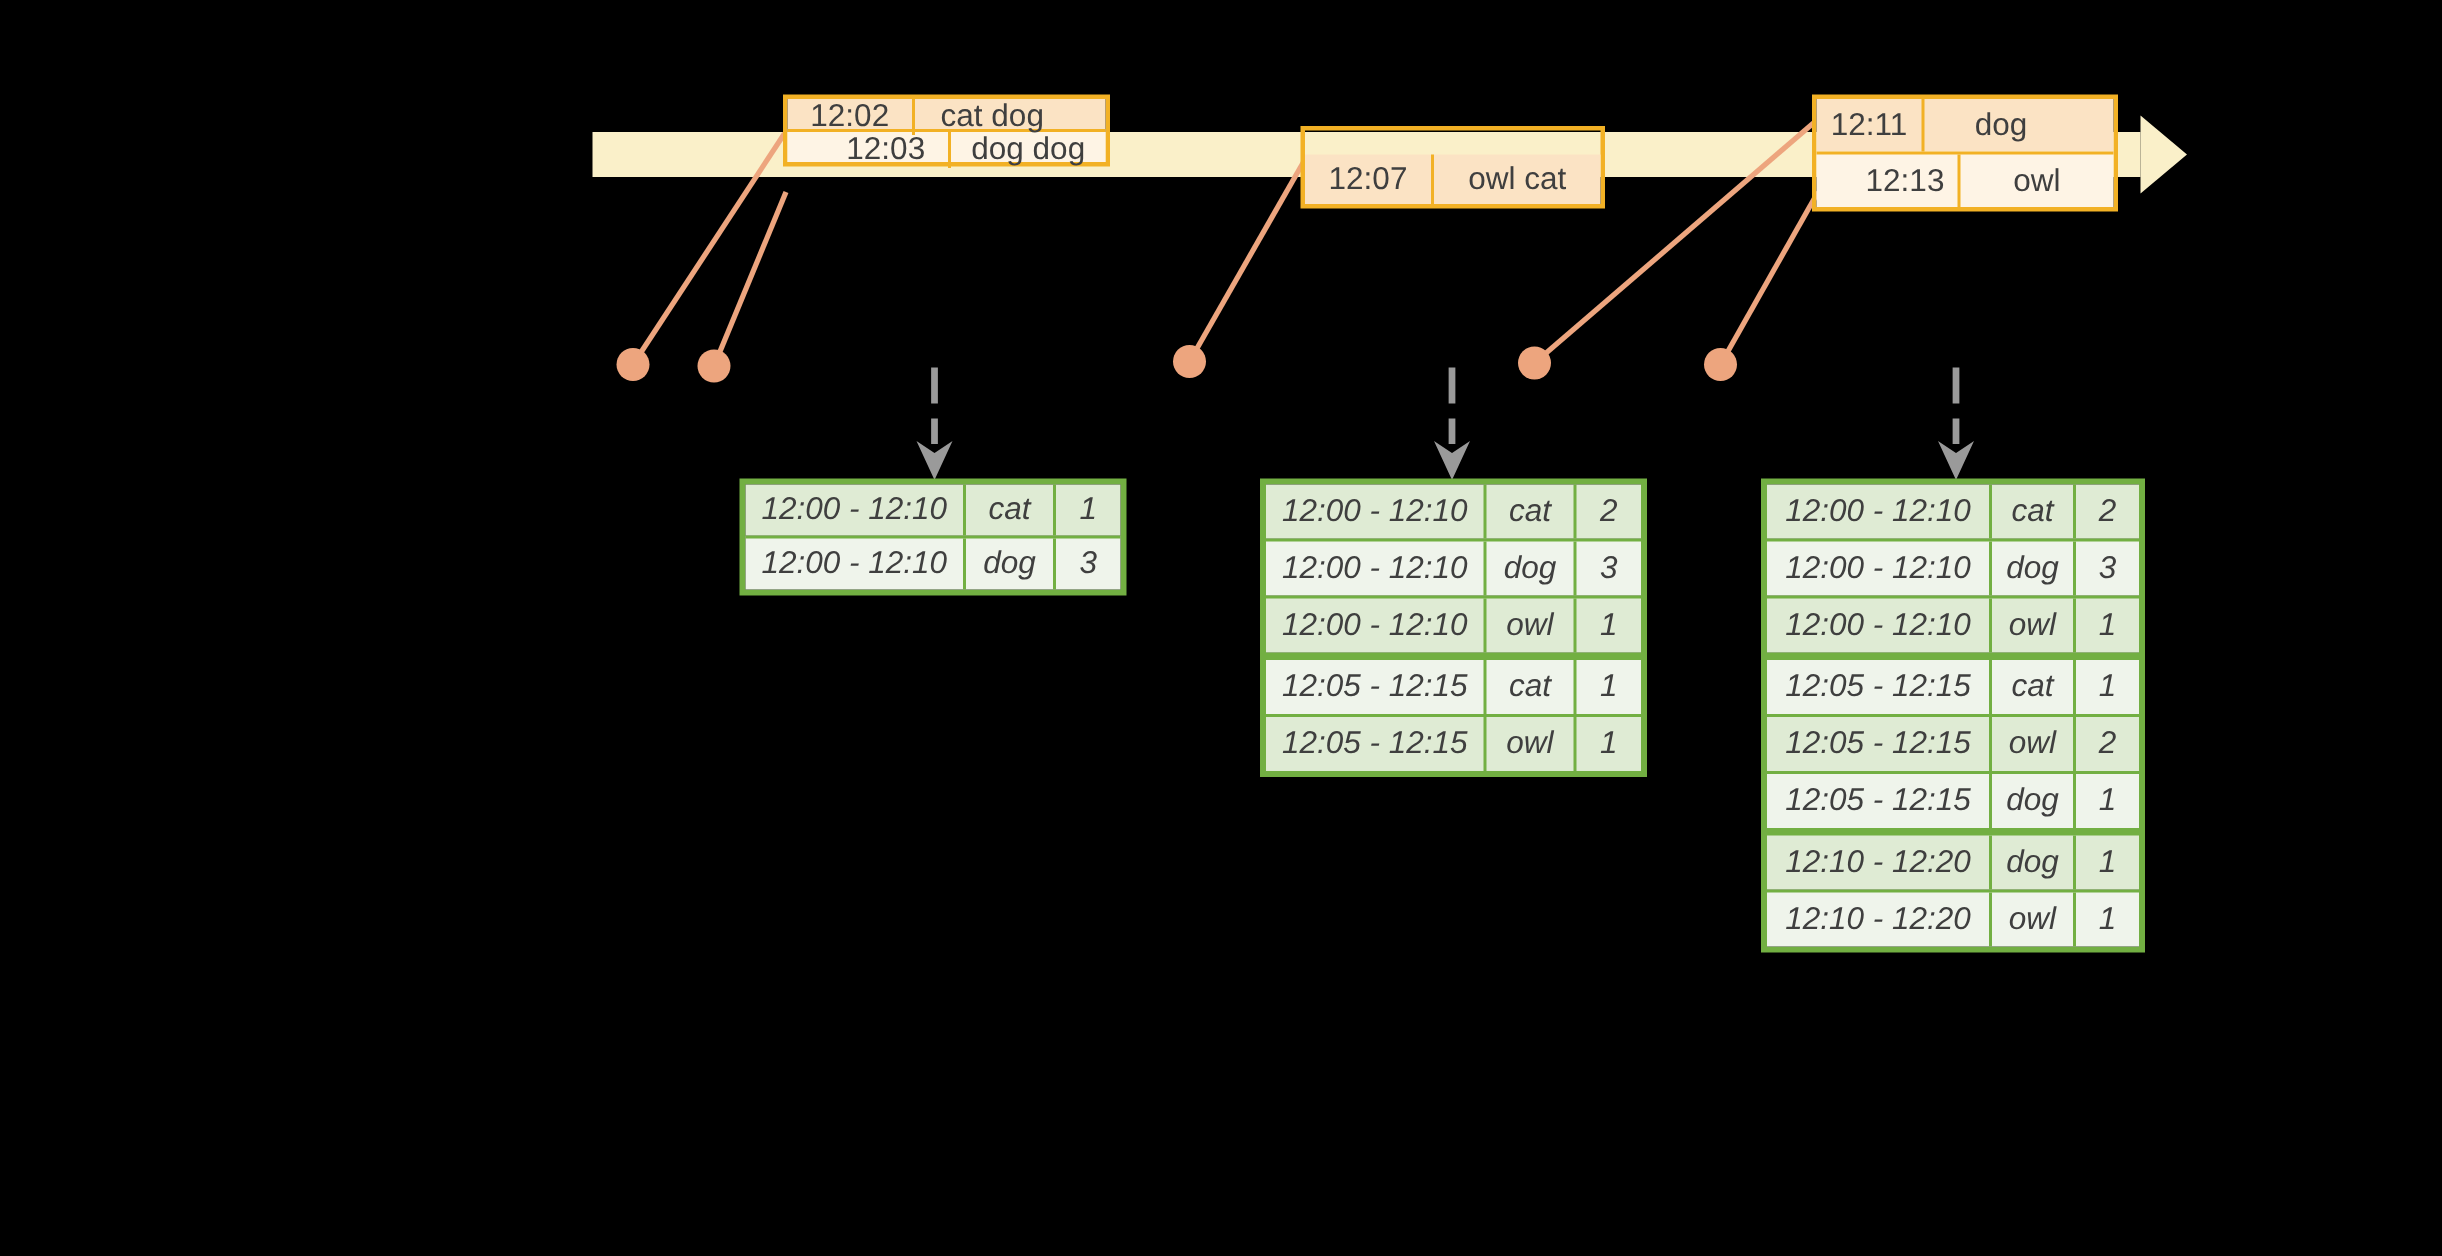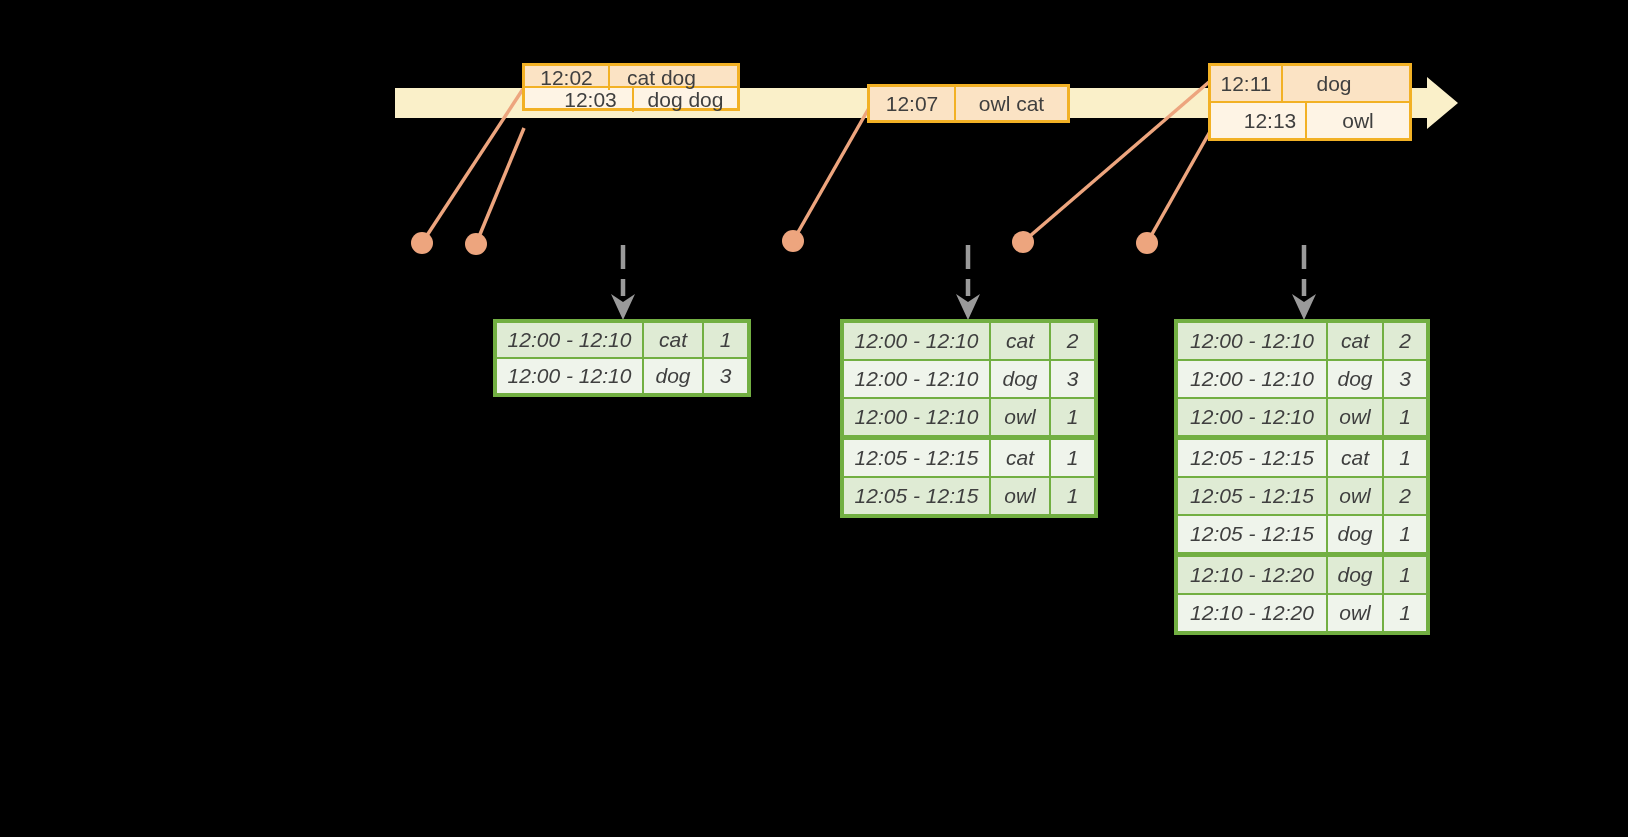--- a/index.html
+++ b/index.html
@@ -29,21 +29,21 @@
     display:flex; align-items:center; justify-content:center;
     font-size:21px; white-space:nowrap;
   }
   .etable .cell + .cell { border-left:2px solid var(--event-border,#f2b125); }
   .etable .r-a { background:var(--event-row-a,#fbe3c4); }
   .etable .r-b { background:var(--event-row-b,#fef4e5); }
 
   .et1 { left:522px; top:63px; }
   .et1 .row { grid-template-columns:83px 105px; height:20px; }
   .et2 { left:867px; top:84px; }
-  .et2 .row { grid-template-columns:84px 113px; height:33px; }
+  .et2 .row { grid-template-columns:84px 113px; height:33px;margin-top:16px; }
   .et3 { left:1208px; top:63px;text-align:right; }
   .et3 .row { grid-template-columns:70px 104px; height:35px; }
 
   
   .gtable {
     position:absolute; z-index:2; box-sizing:border-box;
     border:4px solid var(--result-border,#72af42);
     font-style:italic;
   }
   .gtable .row { display:grid; }

